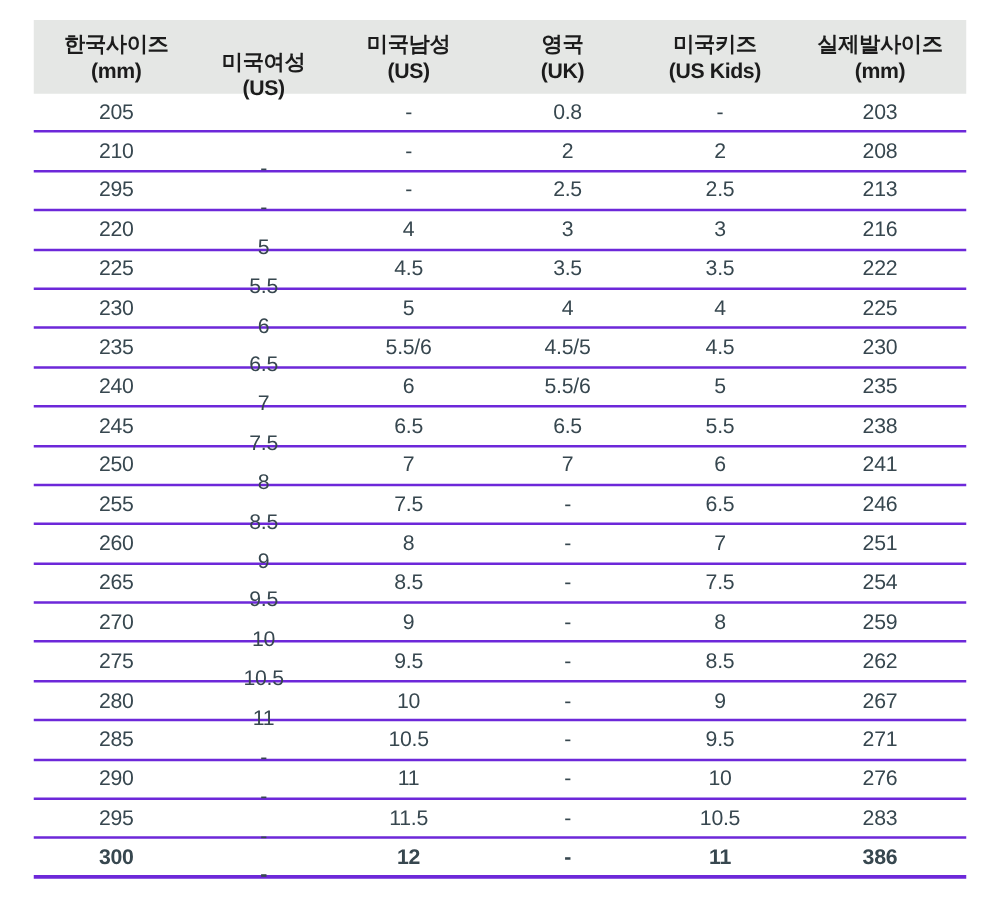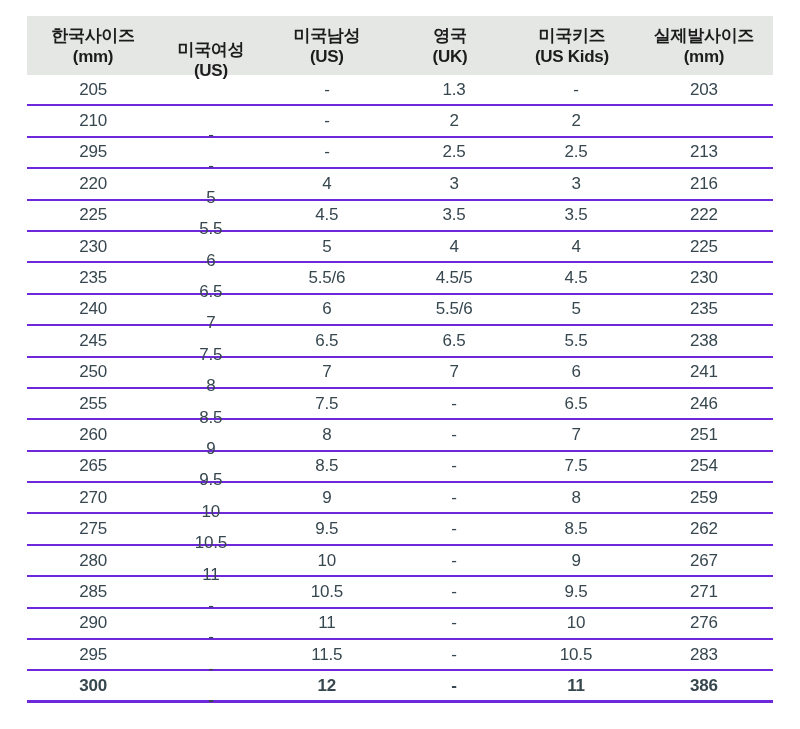--- a/index.html
+++ b/index.html
@@ -97,30 +97,31 @@
         <span>실제발사이즈</span>
         <span>(mm)</span>
       </div>
     </div>
 
     <div class="tbody">
         <div class="tr">
           <div class="td c0">205</div>
           <div class="td c1"></div>
           <div class="td c2">-</div>
-          <div class="td c3">1.3</div>
+          <div class="td c3">0.8</div>
           <div class="td c4">-</div>
           <div class="td c5">203</div>
         </div>
         <div class="tr">
           <div class="td c0">210</div>
           <div class="td c1">-</div>
           <div class="td c2">-</div>
           <div class="td c3">2</div>
           <div class="td c4">2</div>
+          <div class="td c5">208</div>
         </div>
         <div class="tr">
           <div class="td c0">295</div>
           <div class="td c1">-</div>
           <div class="td c2">-</div>
           <div class="td c3">2.5</div>
           <div class="td c4">2.5</div>
           <div class="td c5">213</div>
         </div>
         <div class="tr">

